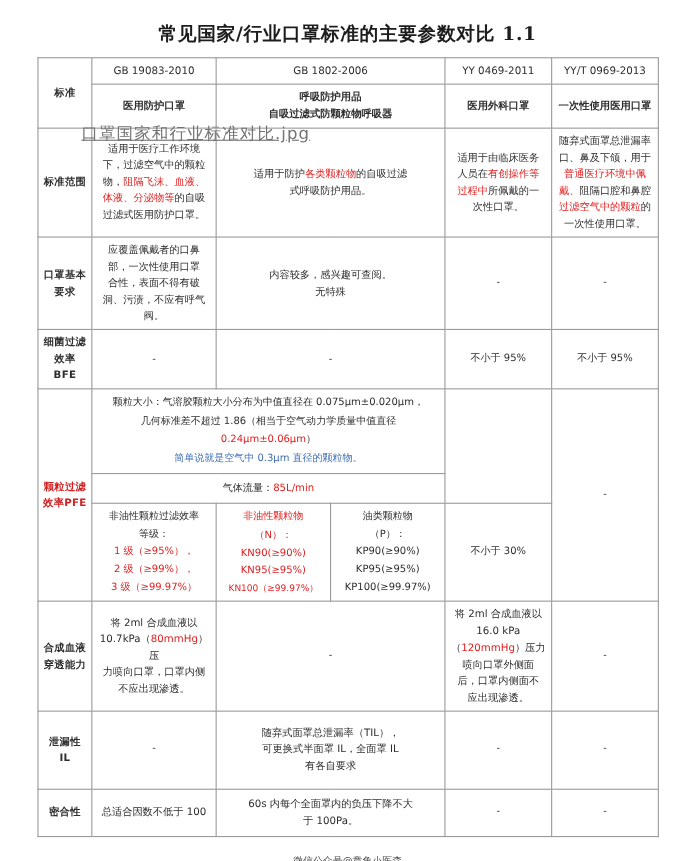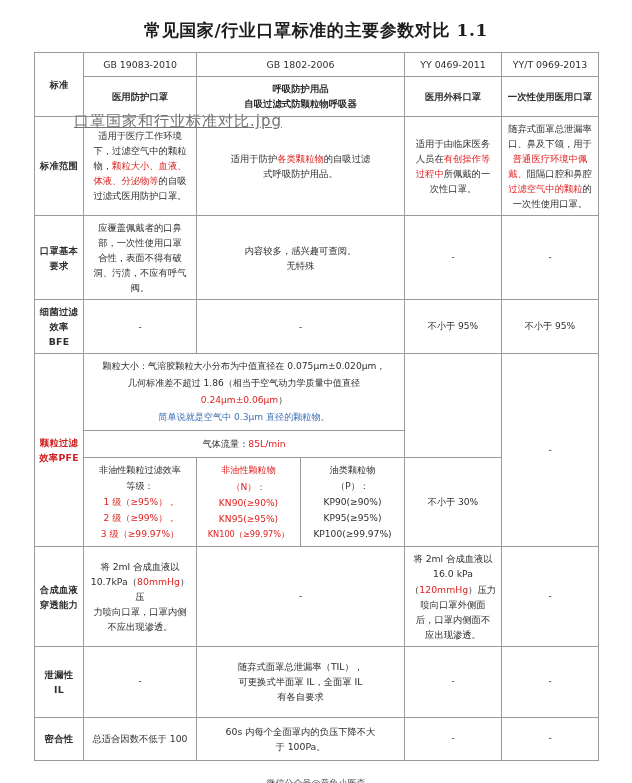--- a/index.html
+++ b/index.html
@@ -138,21 +138,21 @@
           </td>
           <td class="hdr-name">医用外科口罩</td>
           <td class="hdr-name">一次性使用医用口罩</td>
         </tr>
 
         <tr>
           <td class="rowhead">标准范围</td>
           <td class="bigtext">
             <span class="blk">适用于医疗工作环境</span>
             <span class="blk">下，过滤空气中的颗粒</span>
-            <span class="blk"><span>物，</span><span class="red">颗粒大小、血液、</span></span>
+            <span class="blk"><span>物，</span><span class="red">阻隔飞沫、血液、</span></span>
             <span class="blk"><span class="red">体液、分泌物等</span><span>的自吸</span></span>
             <span class="blk">过滤式医用防护口罩。</span>
           </td>
           <td class="bigtext" colspan="2">
             <span class="blk"><span>适用于防护</span><span class="red">各类颗粒物</span><span>的自吸过滤</span></span>
             <span class="blk">式呼吸防护用品。</span>
           </td>
           <td class="bigtext">
             <span class="blk">适用于由临床医务</span>
             <span class="blk"><span>人员在</span><span class="red">有创操作等</span></span>

